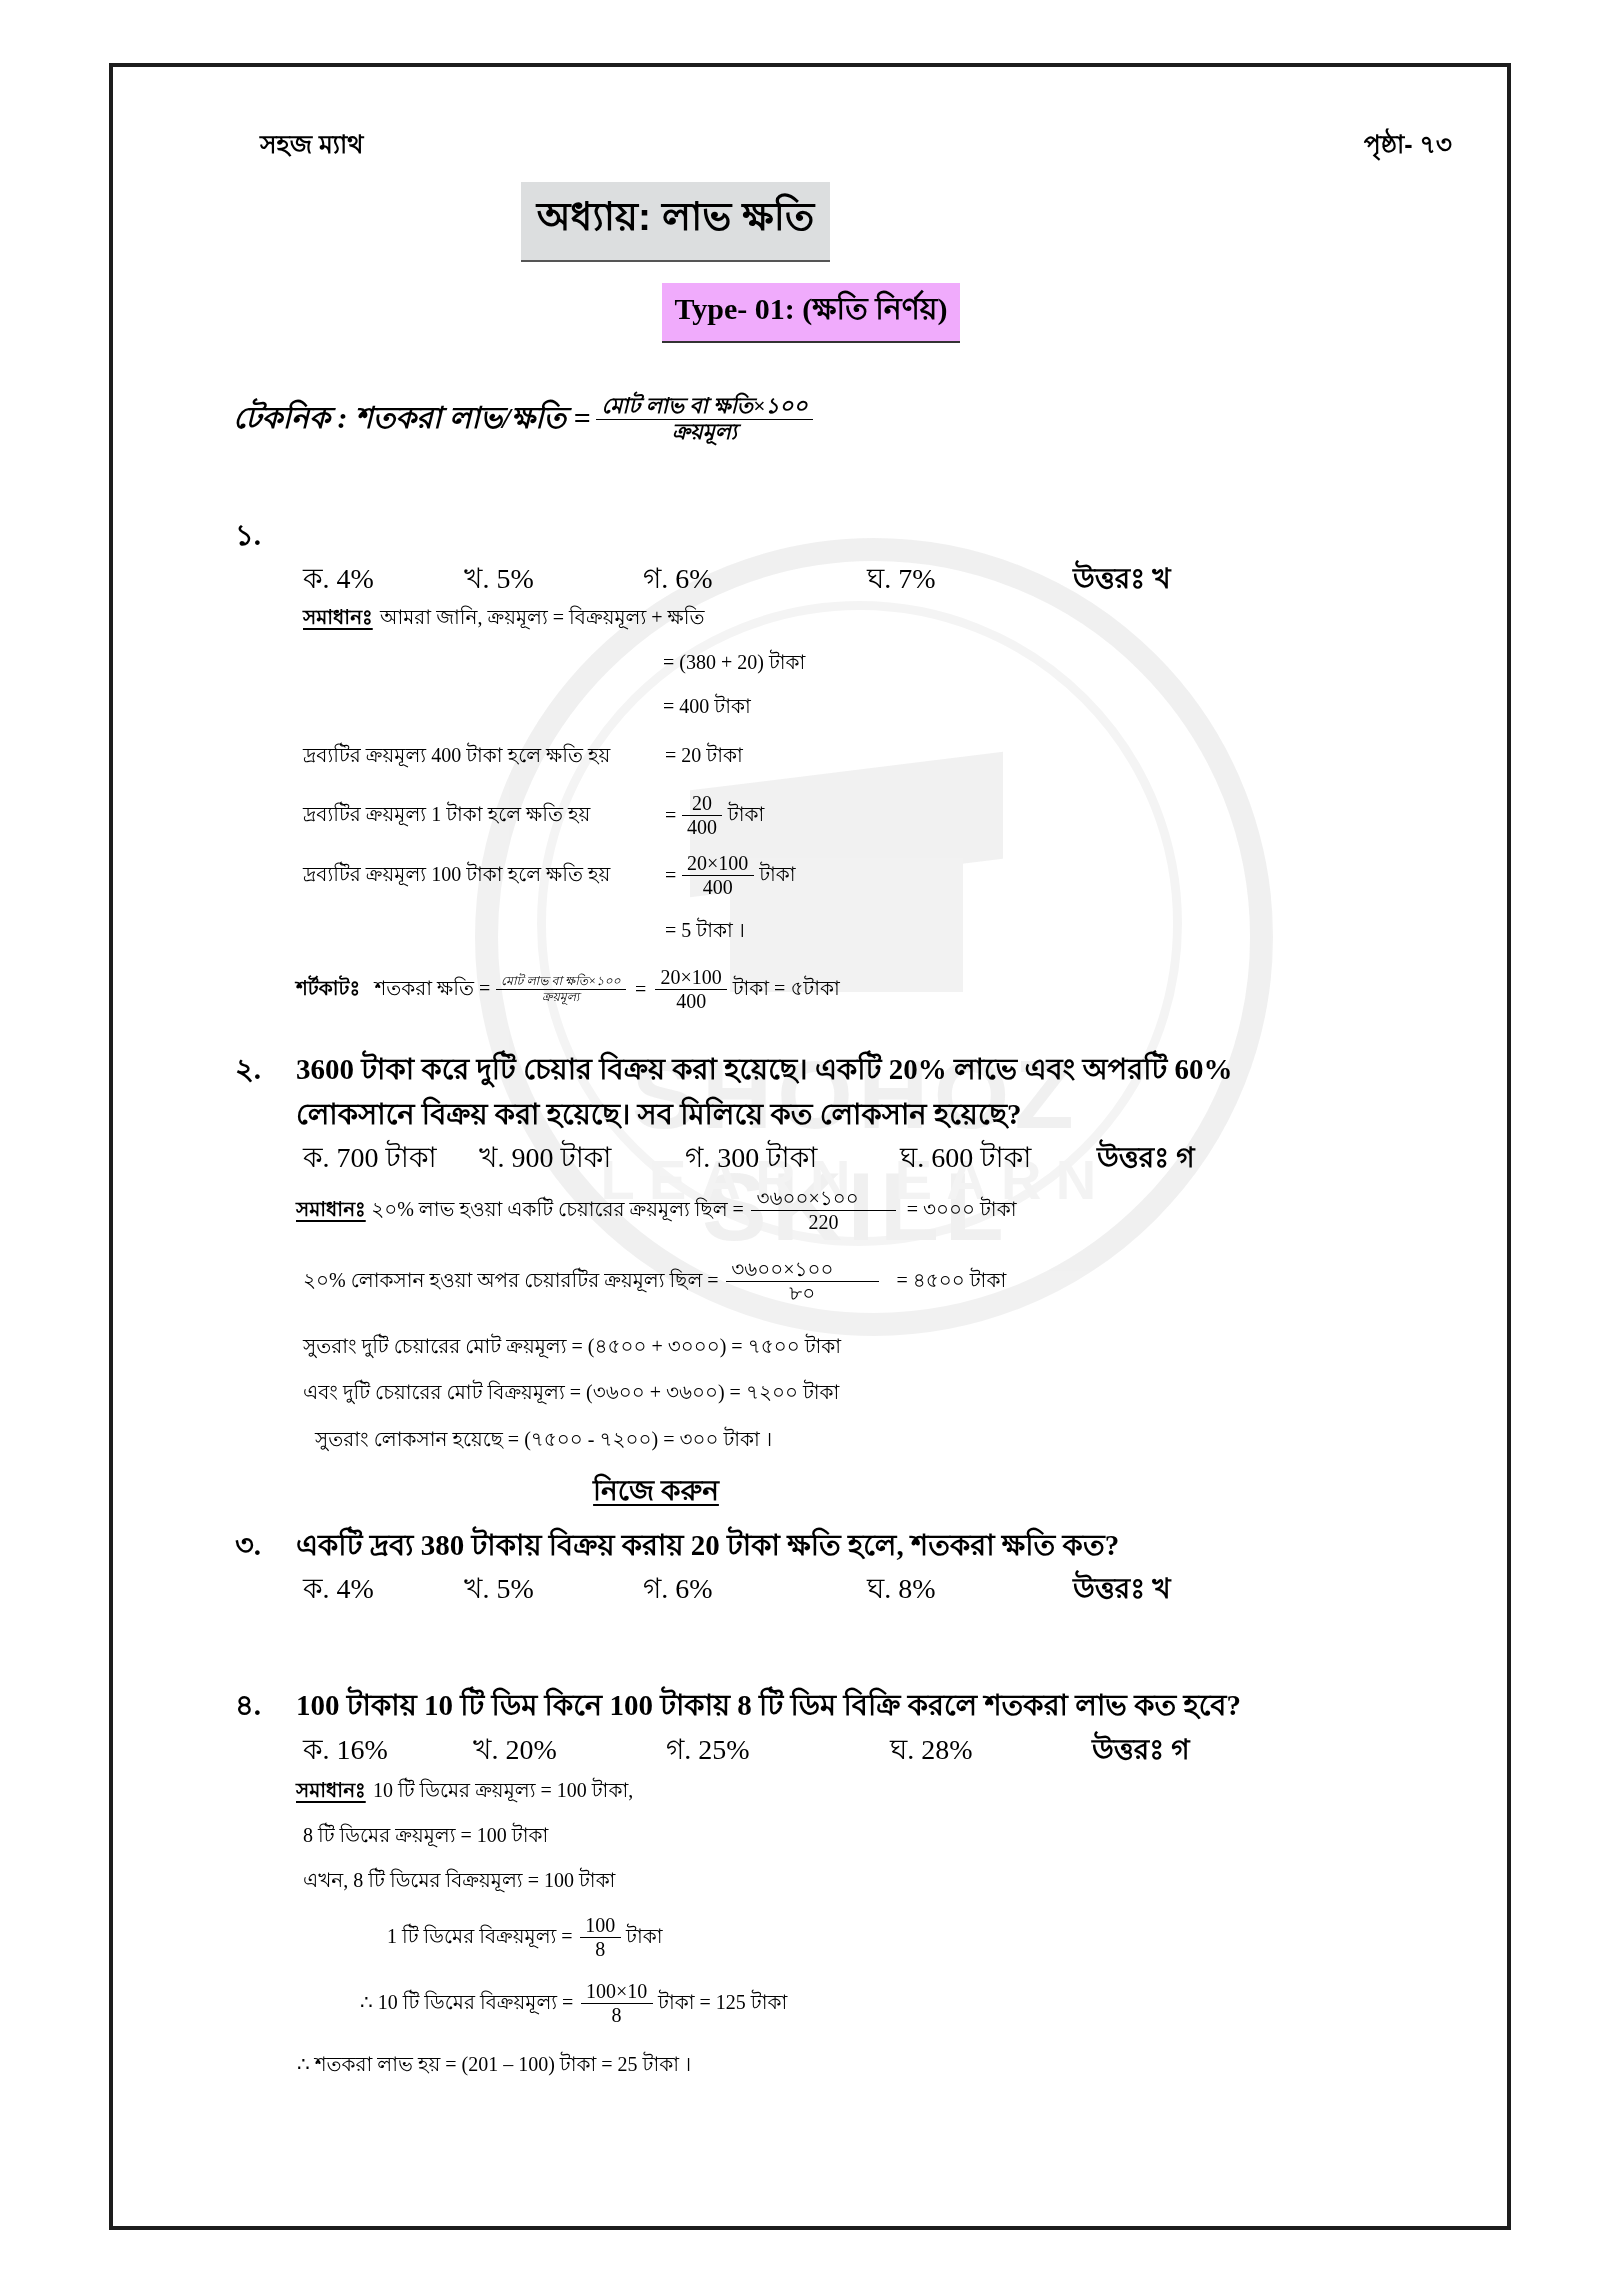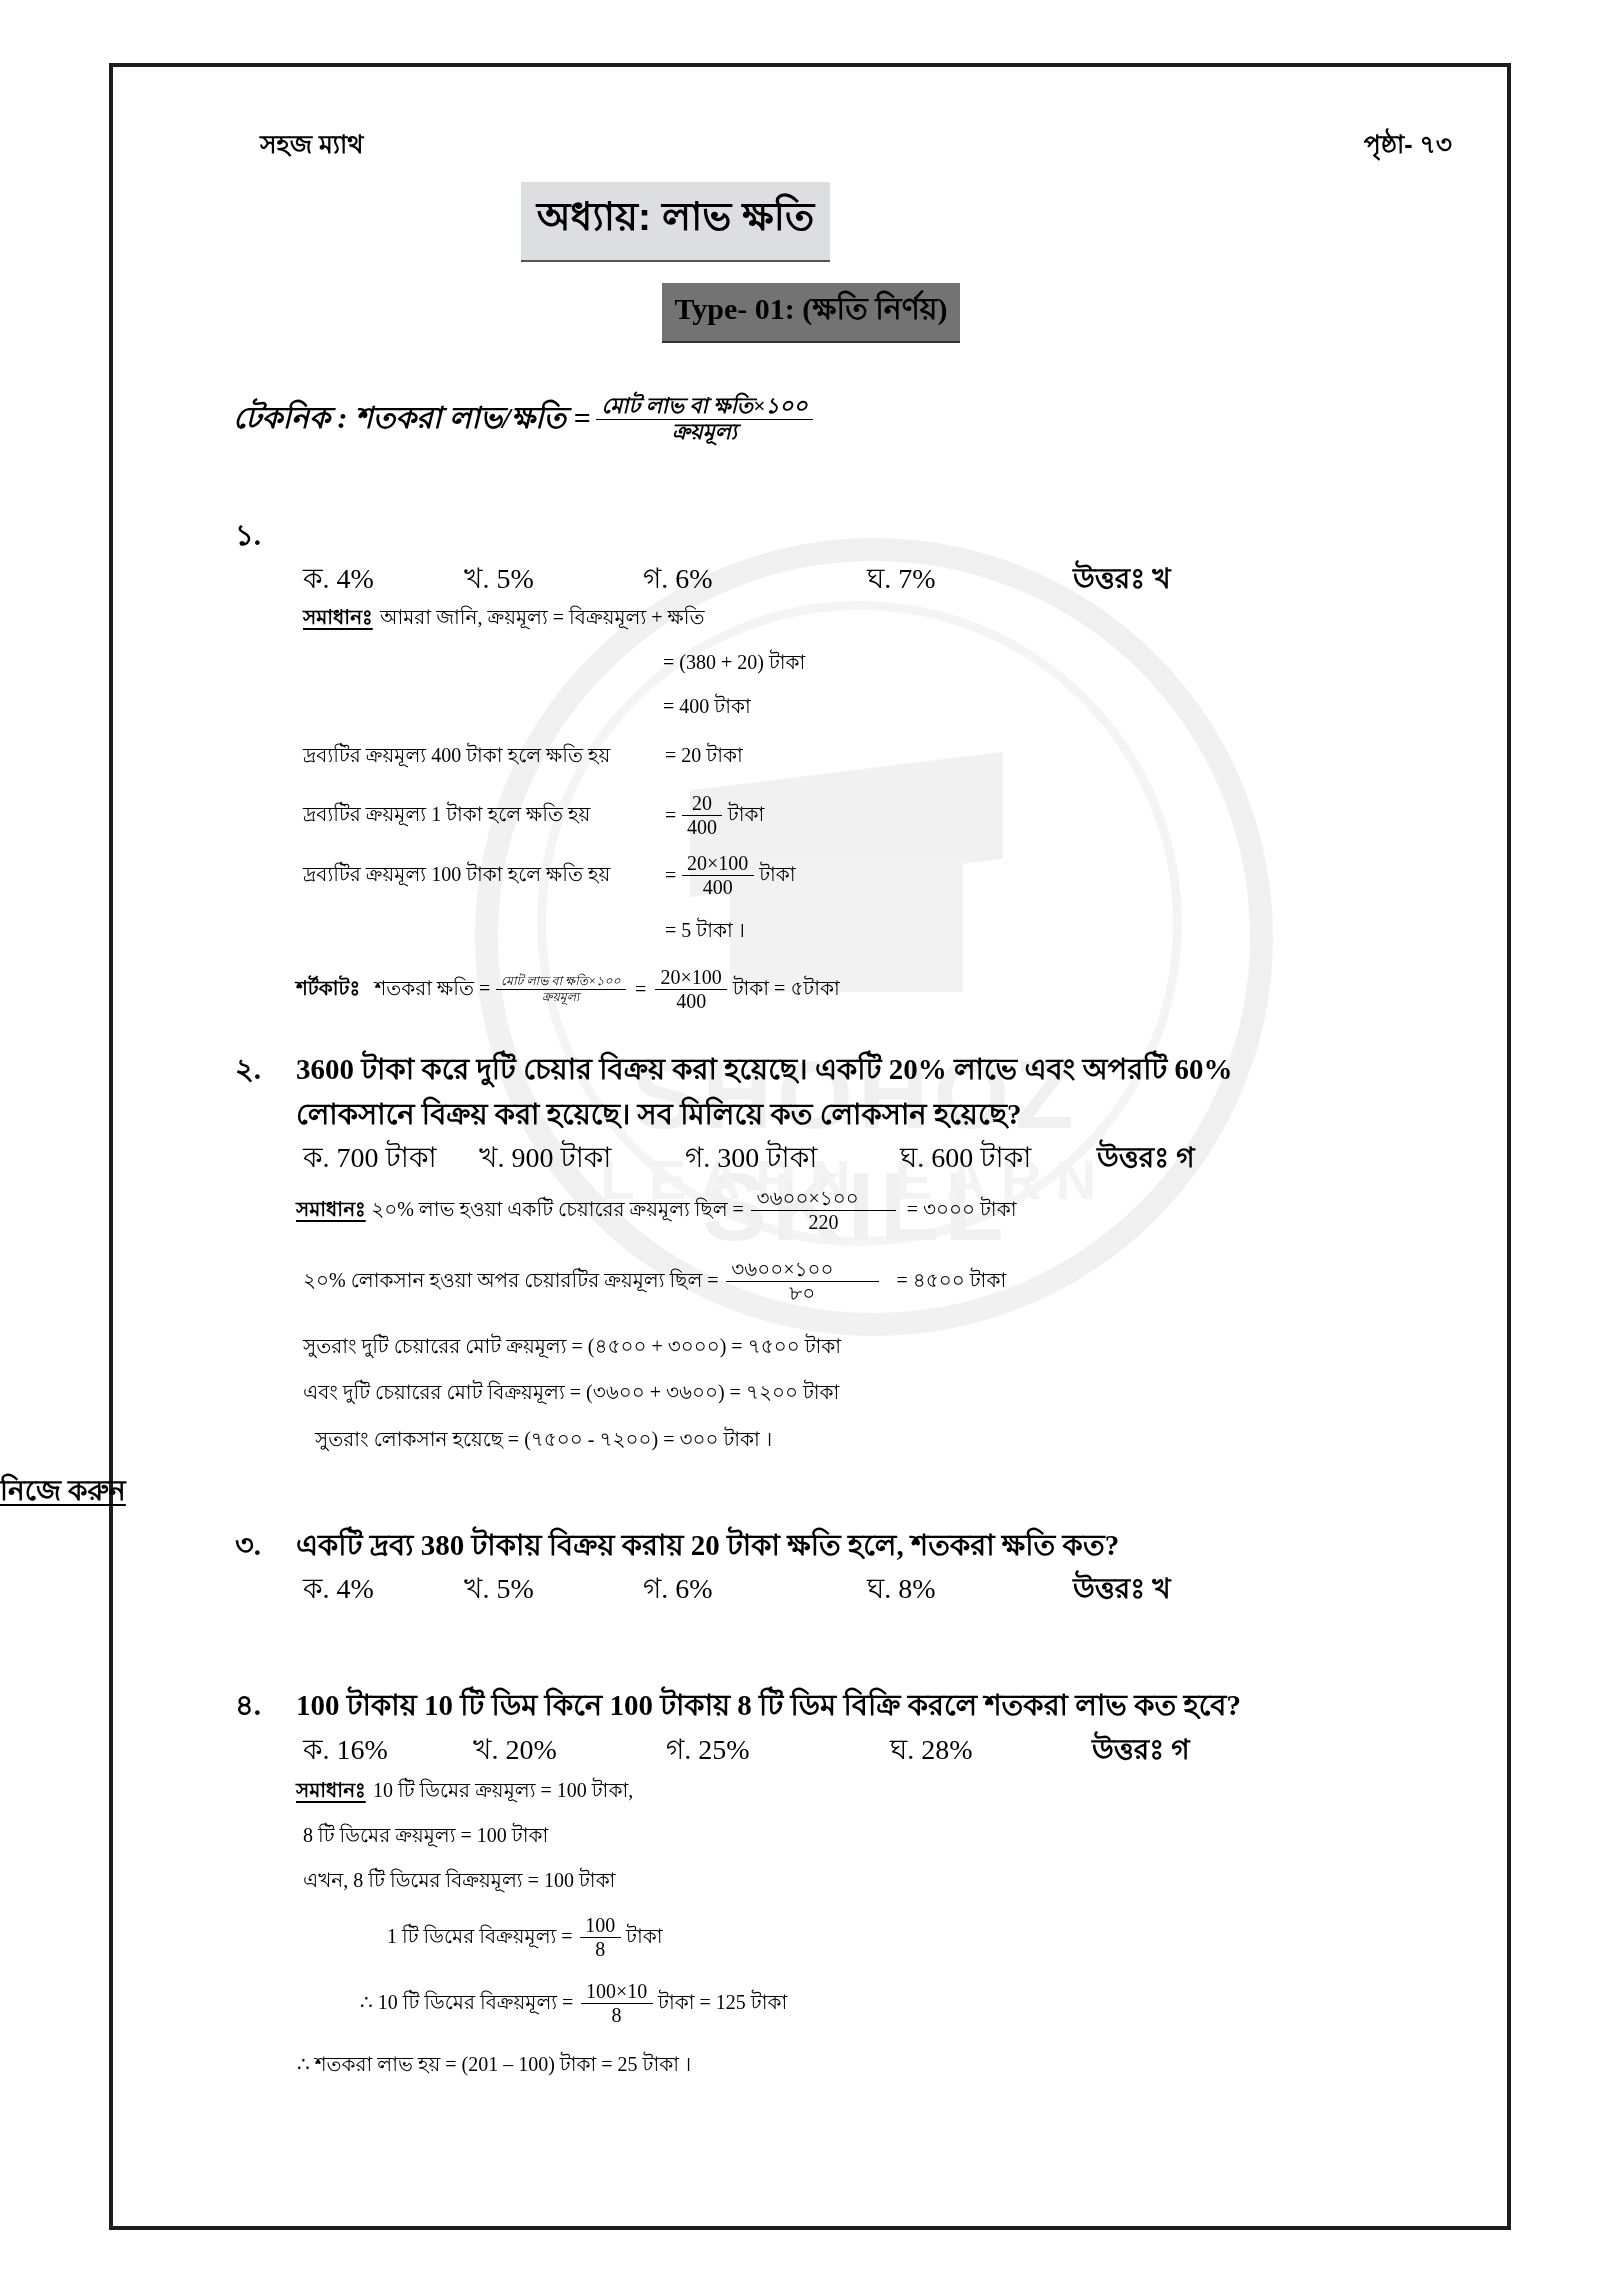--- a/index.html
+++ b/index.html
@@ -139,21 +139,21 @@
   }
 
   
   .type-head {
     position: absolute;
     width: 1622px;
     text-align: center;
   }
   .type-head span {
     display: inline-block;
-    background: #737373;
+    background: #f0abfc;
     font-family: "Liberation Serif", serif;
     font-weight: bold;
     font-size: 30px;
     padding: 1.8px 12.5px 5.4px 12.5px;
     border-bottom: 2.7px solid #333;
   }
 
   
   .technique {
     position: absolute;
@@ -213,20 +213,21 @@
     font-size: 28px;
     display: flex;
     align-items: baseline;
   }
   .opt { display: inline-block; }
   .ans { font-weight: bold; }
 
   .center-note {
     position: absolute;
     width: 1312px;
+    text-align: center;
     font-size: 28px;
     font-weight: bold;
   }
   .center-note span { text-decoration: underline; text-underline-offset: 3.6px; }
 </style>
 </head>
 <body>
 
 <div class="page">
 

